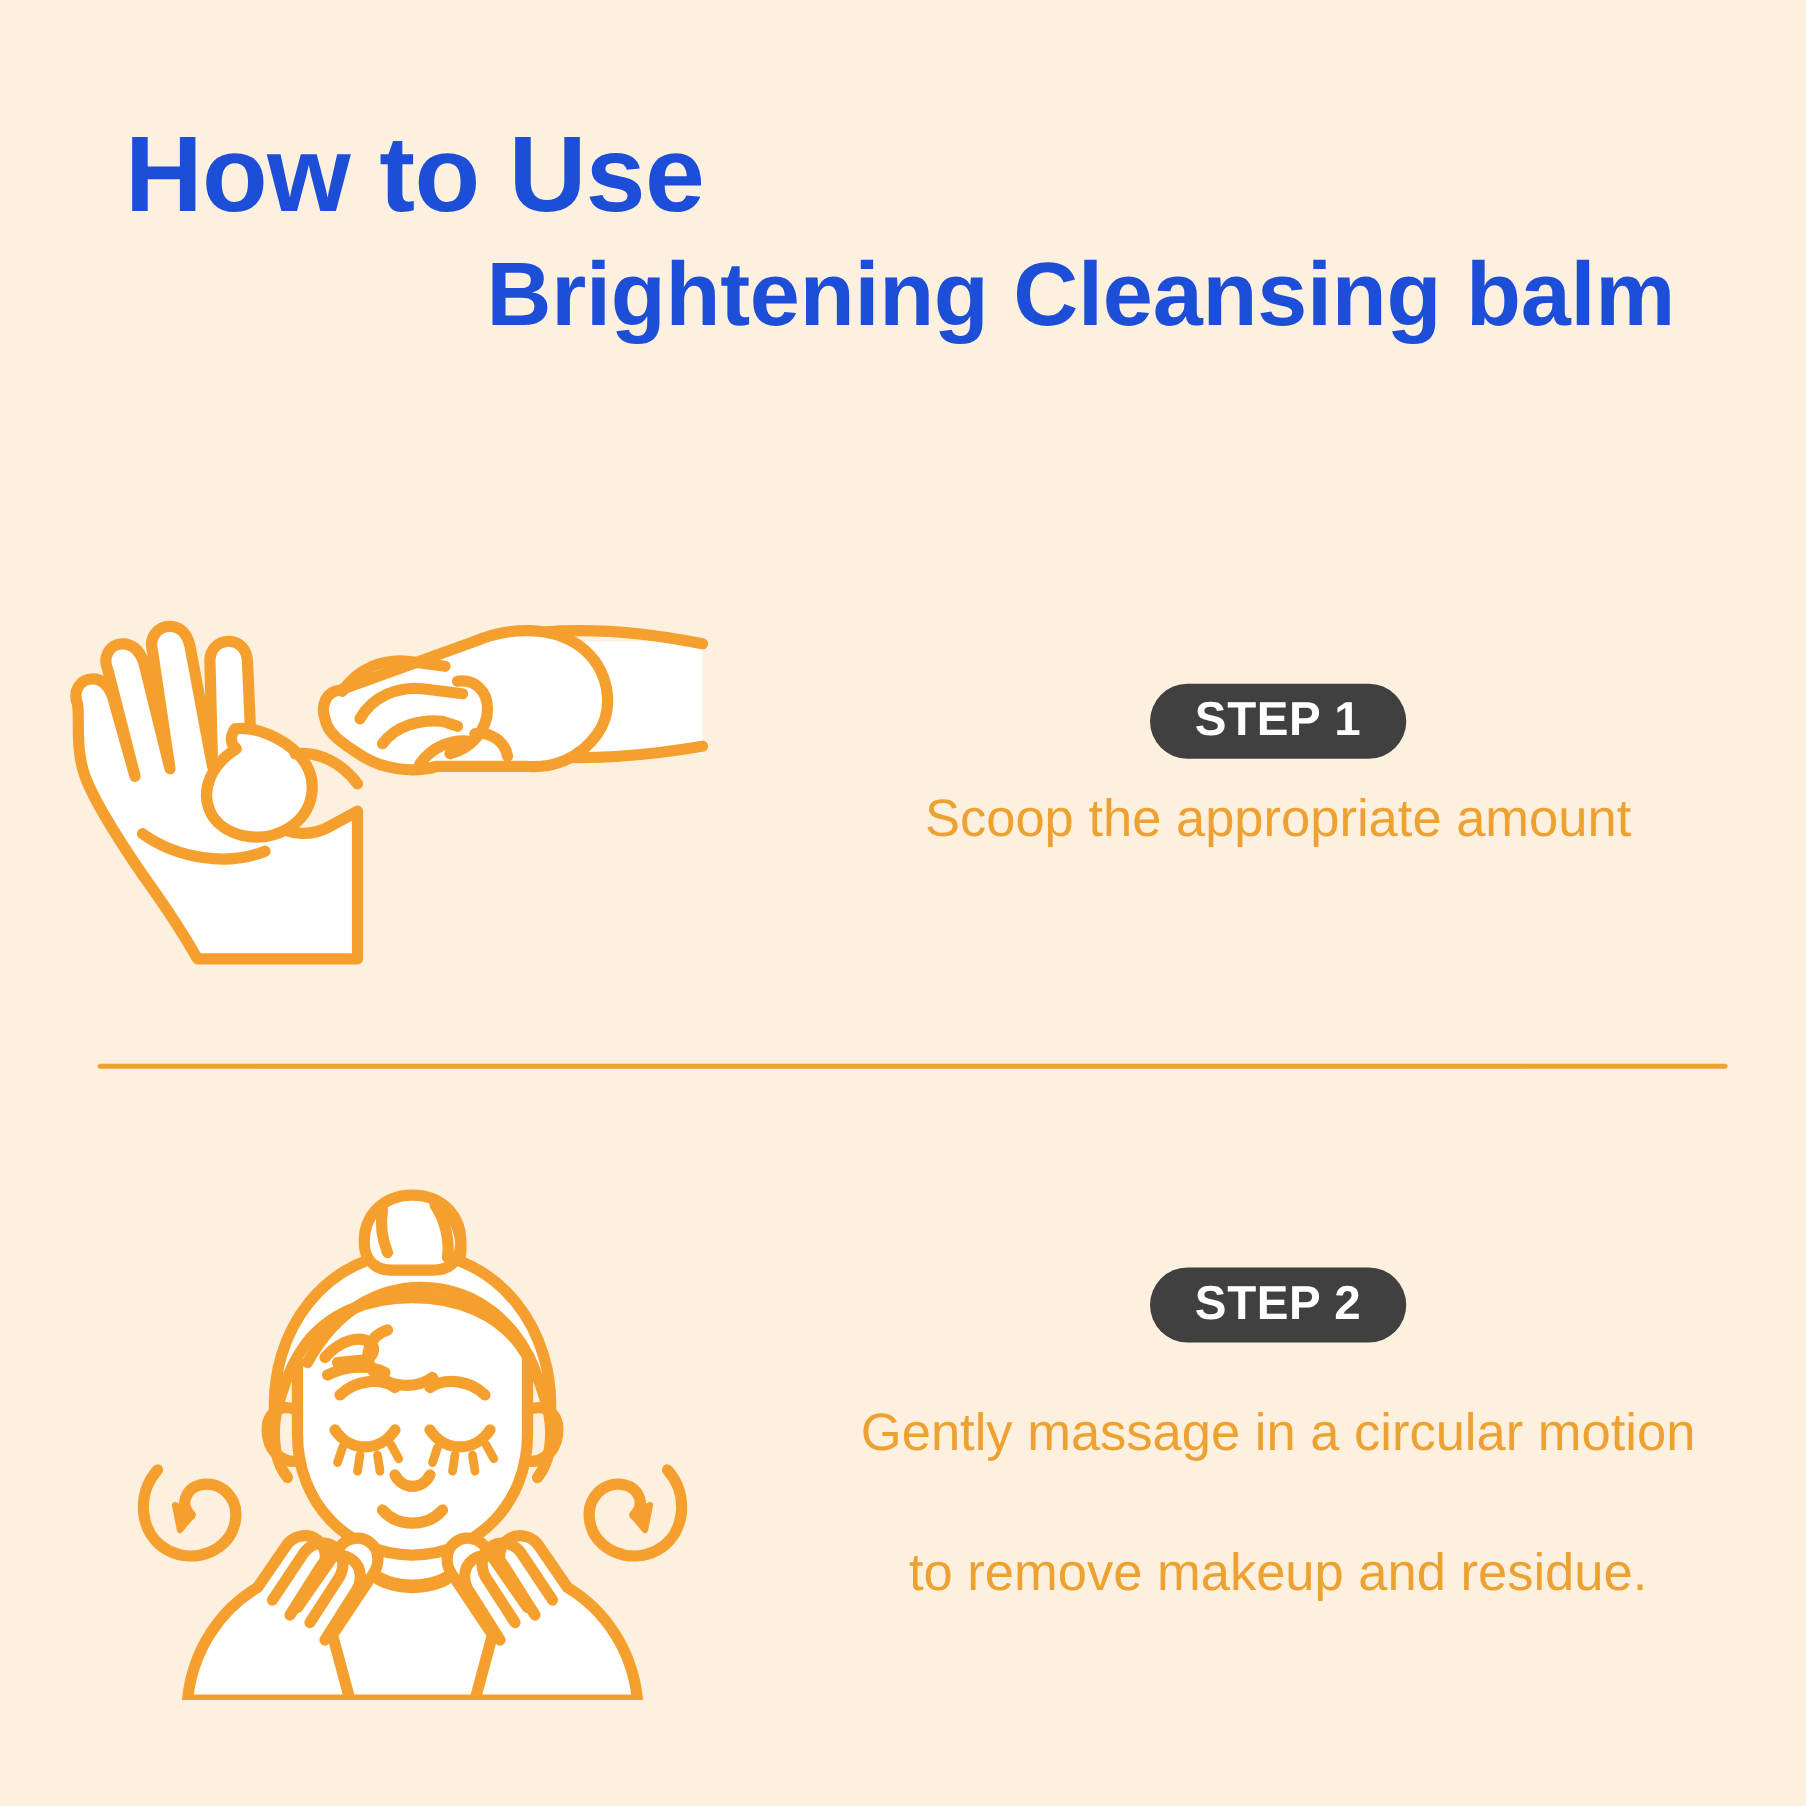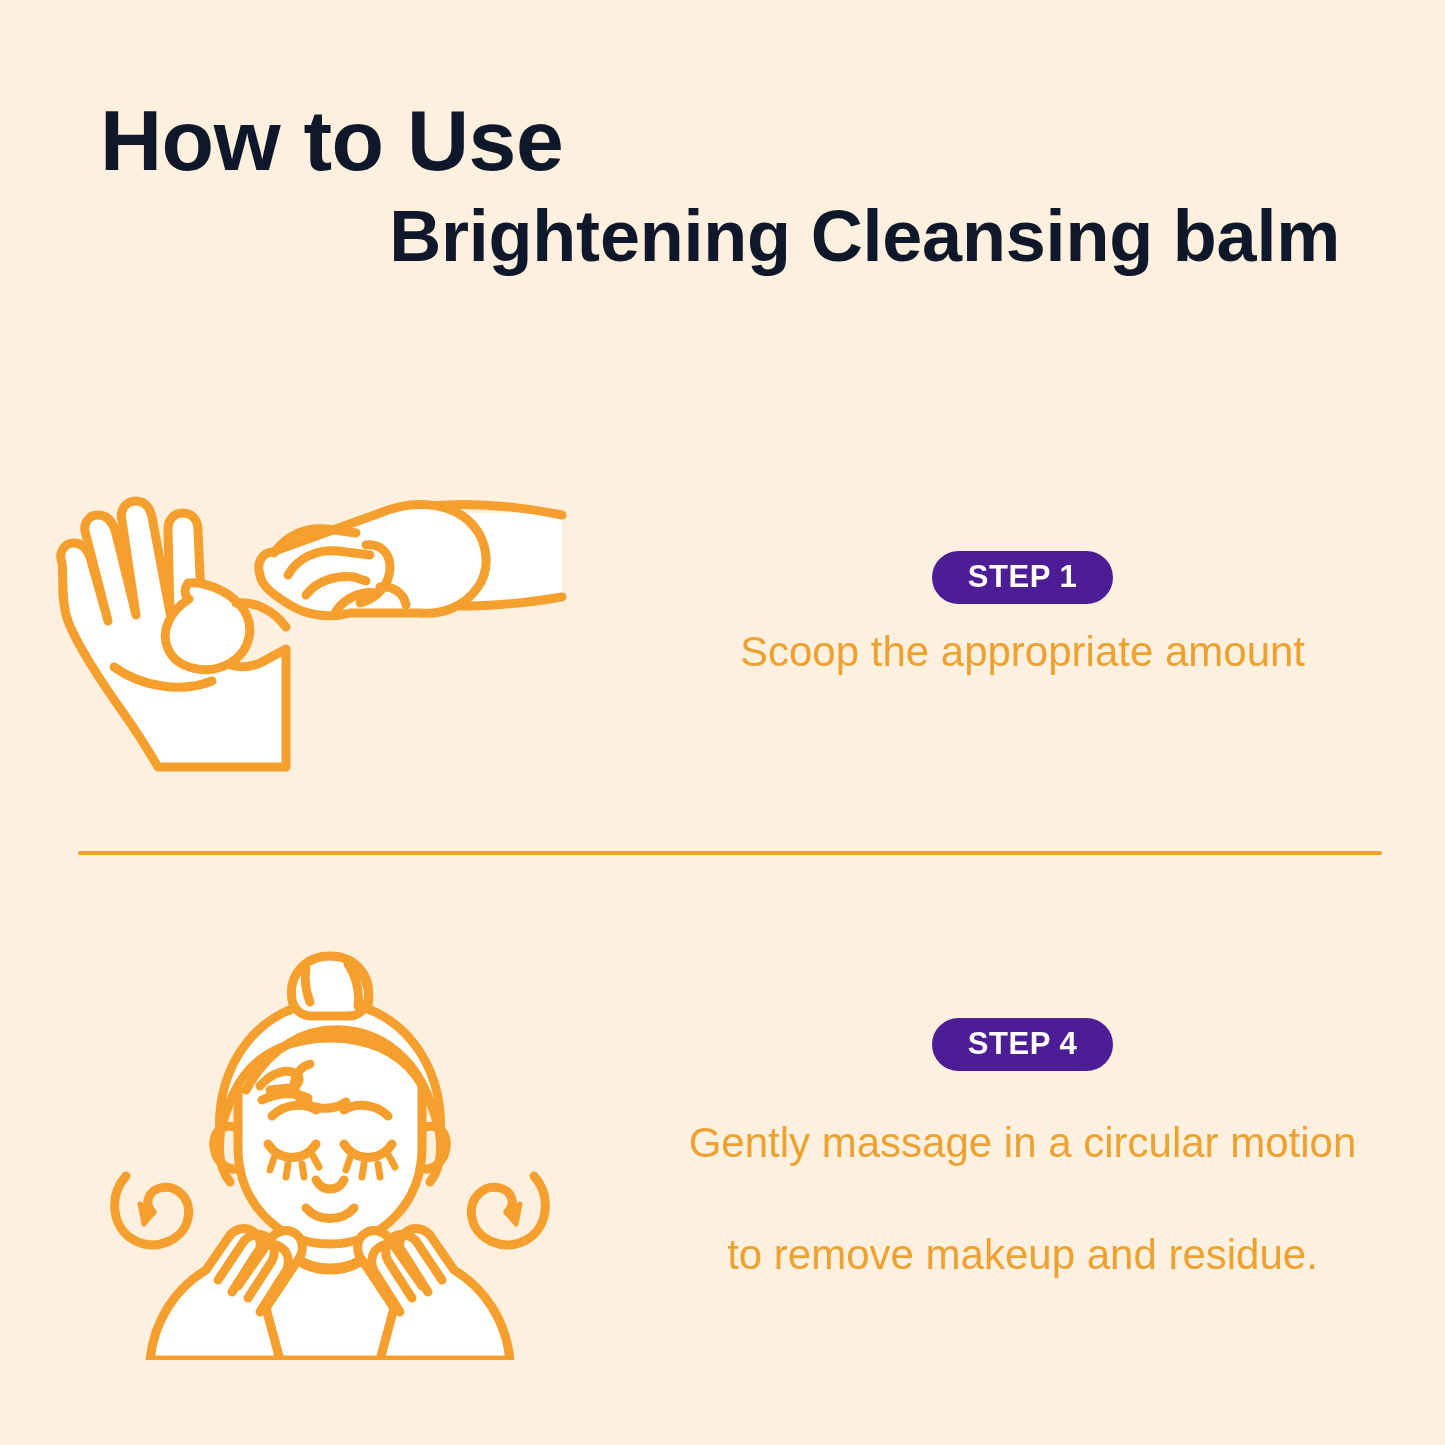--- a/index.html
+++ b/index.html
@@ -22,21 +22,21 @@
   }
 
   
   .title-block {
     position: absolute;
     left: 100px;
     top: 92px;
     width: 1240px;
   }
   .title-line {
-    color: #0f172a;
+    color: #1d4ed8;
     font-family: "Liberation Sans", sans-serif;
     font-weight: bold;
     font-size: 86px;
     line-height: 96px;
     letter-spacing: -0.5px;
     white-space: nowrap;
   }
   .title-line.l2 {
     font-size: 72px;
     letter-spacing: -0.2px;
@@ -68,25 +68,25 @@
     flex-direction: column;
     align-items: center;
     justify-content: center;
     padding-right: 60px;
   }
 
   .step-badge {
     display: inline-flex;
     align-items: center;
     justify-content: center;
-    background: #4c1d95;
+    background: #404040;
     color: #FFFFFF;
     font-family: "Liberation Sans", sans-serif;
     font-weight: bold;
-    font-size: 31px;
+    font-size: 38px;
     letter-spacing: 0.5px;
     border-radius: 40px;
     padding: 10px 36px 12px 36px;
     min-width: 88px;
     line-height: 1;
   }
 
   .step-desc {
     margin-top: 20px;
     color: #EDA130;
@@ -340,21 +340,21 @@
                      C 394 312, 366 300, 362 278
                      C 358 258, 374 244, 390 248
                      C 402 251, 406 264, 398 272"></path>
             <path d="M 410 264 L 396 272 L 406 284 Z" fill="#F5A02E" stroke="#F5A02E" stroke-width="5"></path>
           </g>
         </g>
       </svg>
     </div>
 
     <div class="text-col">
-      <div class="step-badge">STEP 4</div>
+      <div class="step-badge">STEP 2</div>
       <div class="step-desc">
         <span>Gently massage in a circular motion</span><br>
         <br>
         <span>to remove makeup and residue.</span>
       </div>
     </div>
   </div>
 
 </div>
 

